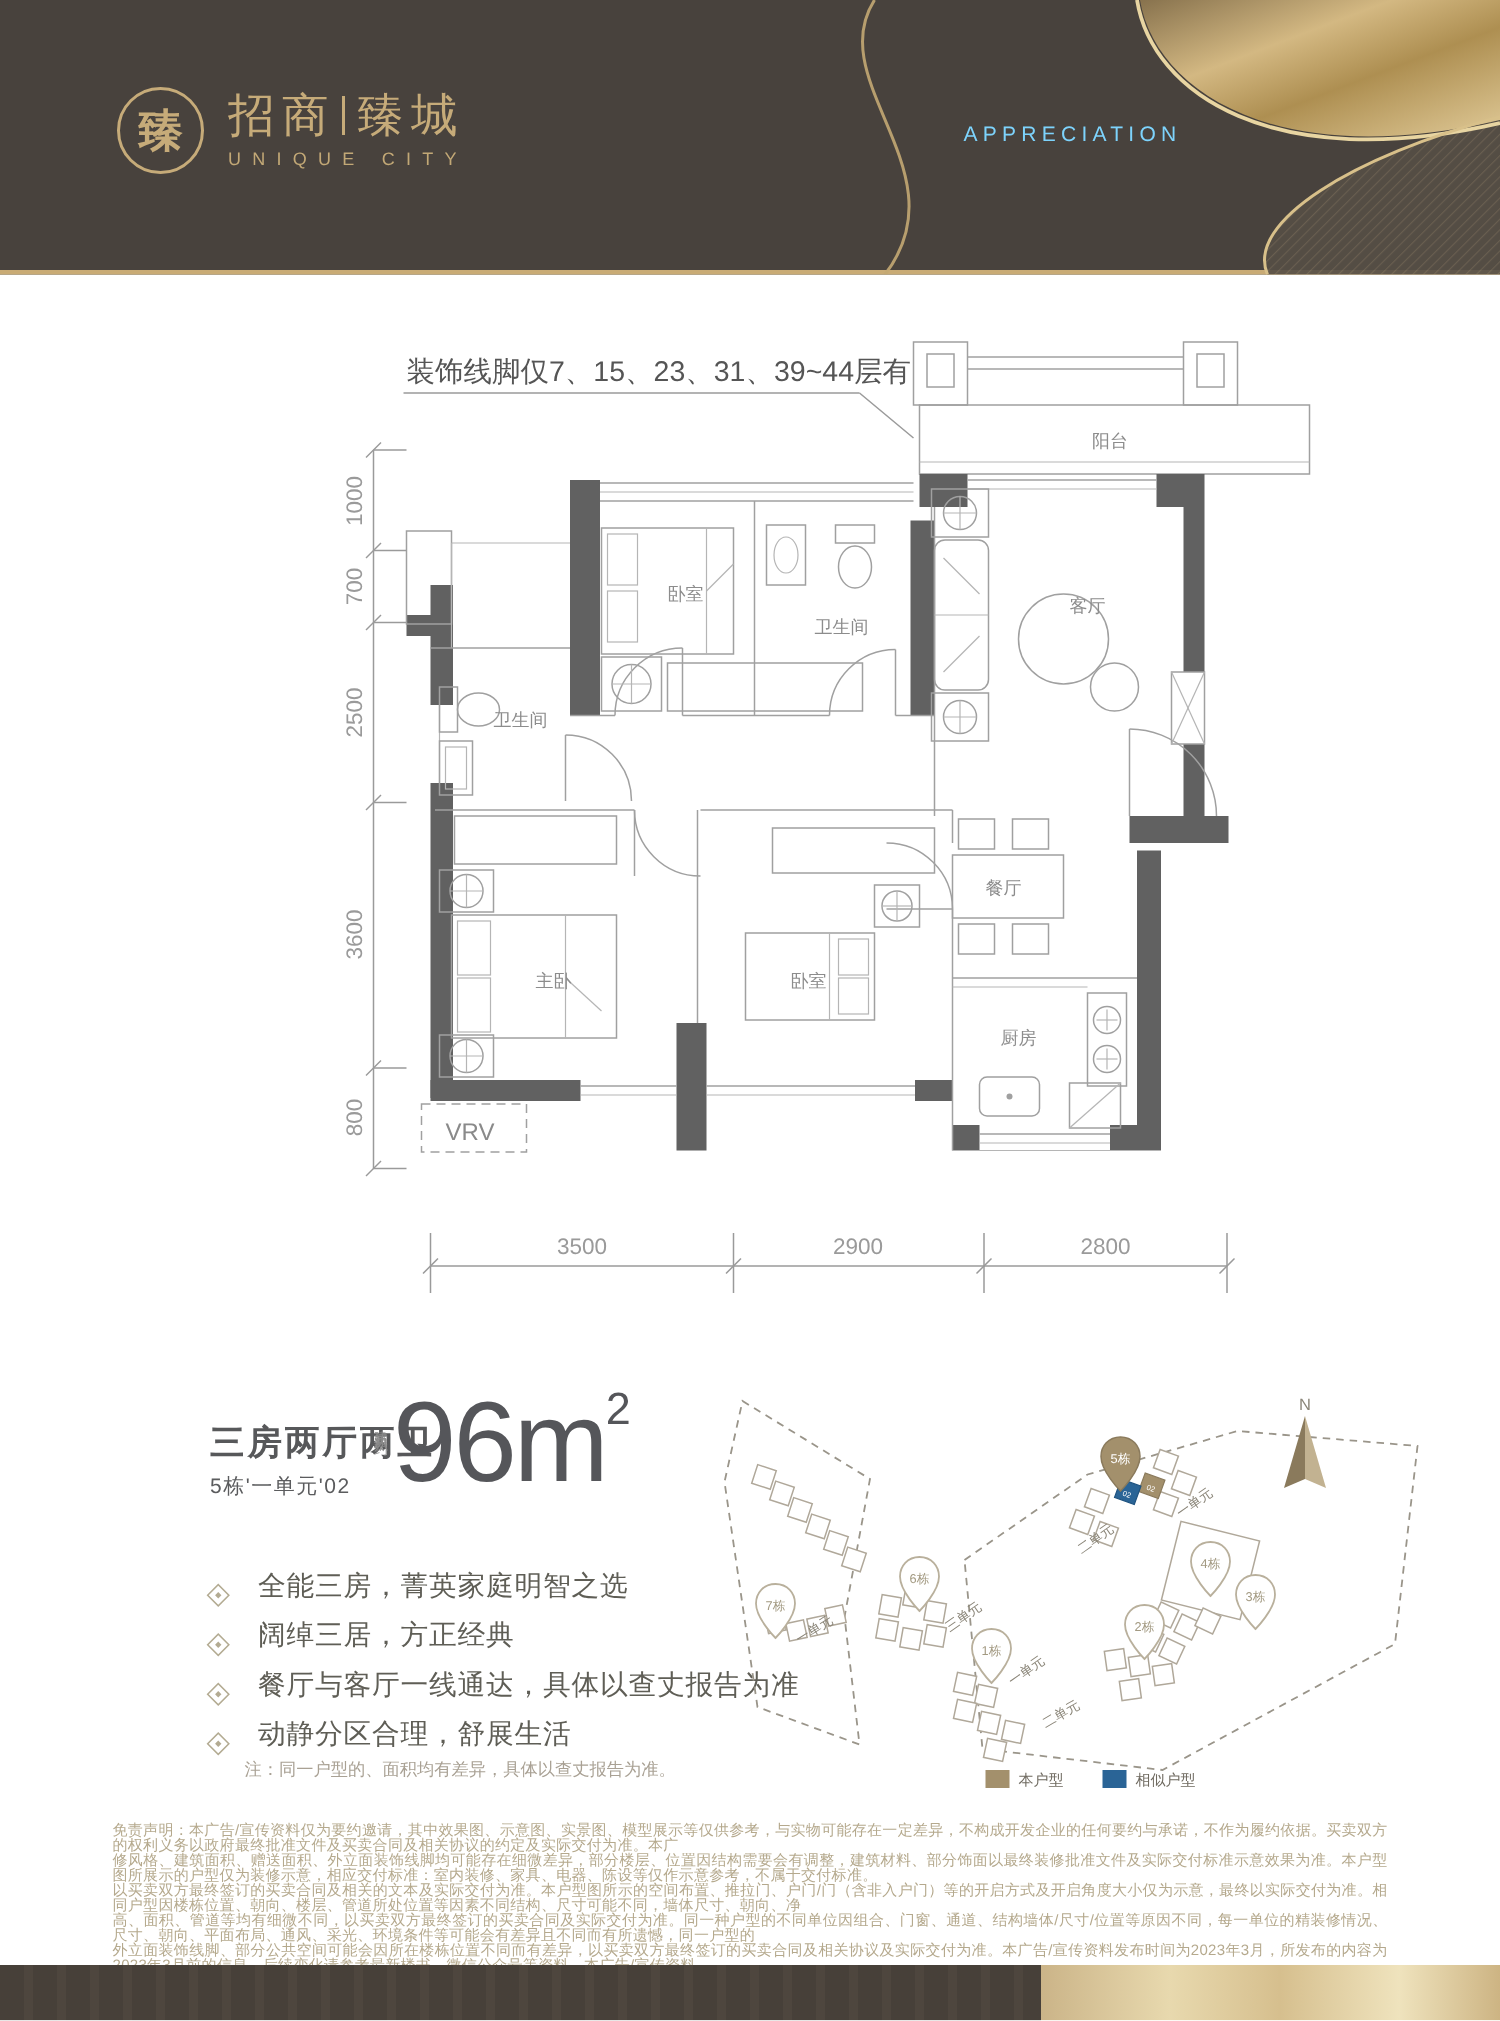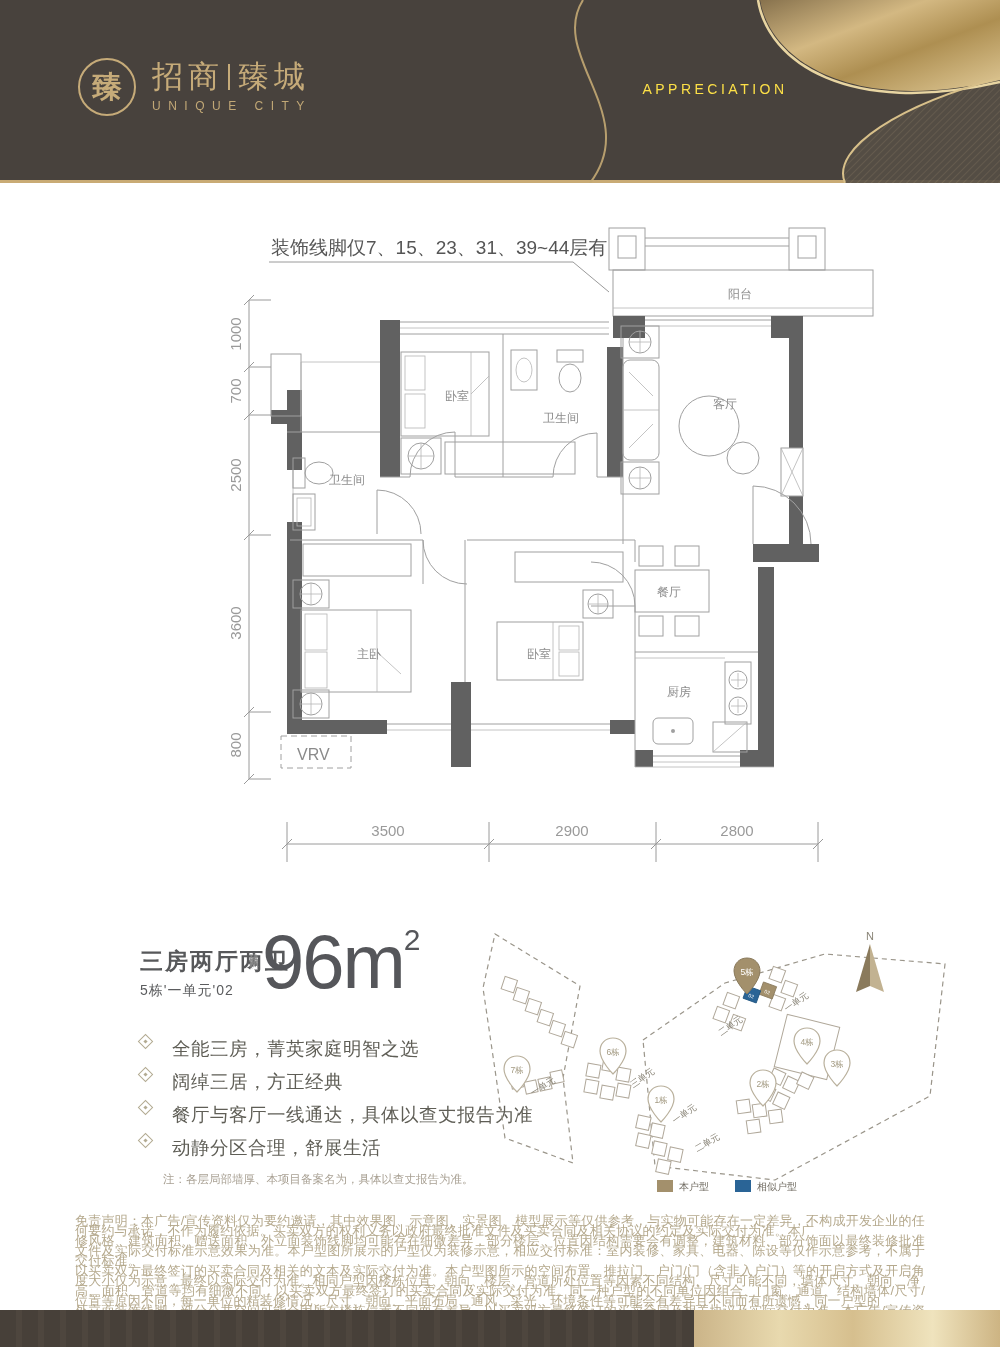--- a/index.html
+++ b/index.html
@@ -14,21 +14,21 @@
   .seal { width:58px; height:58px; border:2.5px solid #c6ab79; border-radius:50%;
           display:flex; align-items:center; justify-content:center;
           color:#c6ab79; font-size:30px; font-weight:bold; }
   .brand-block { margin-left:16px; }
   .brand-row { display:flex; align-items:center; color:#c6ab79; font-size:31px;
                font-weight:normal; letter-spacing:5px; line-height:1; }
   .brand-divider { width:2px; height:26px; background:#c6ab79; margin:0 8px 0 4px; }
   .brand-en { color:#c2a876; font-size:12px; letter-spacing:7.5px; margin-top:7px; }
   .htitle-block { position:absolute; left:610px; top:72px; width:210px; text-align:center; z-index:2; }
   .htitle { color:#cfb47e; font-size:29px; font-weight:bold; letter-spacing:12px; }
-  .htitle-en { color:#fde047; font-size:14px; letter-spacing:3.5px; margin-top:9px;text-align:center; }
+  .htitle-en { color:#7dd3fc; font-size:14px; letter-spacing:3.5px; margin-top:9px;text-align:center; }
 
   
   .plan { position:absolute; left:205px; top:222px; width:690px; height:700px; }
   .plan text { font-family:"Liberation Sans","DejaVu Sans",sans-serif; }
   .room-label { font-size:12px; fill:#8c8c8c; }
   .dim-label { font-size:15px; fill:#9a9a9a; }
   .thin { stroke:#a0a0a0; stroke-width:1; fill:none; }
   .thin2 { stroke:#b5b5b5; stroke-width:0.8; fill:none; }
   .wall { fill:#616161; }
   .dimline { stroke:#9a9a9a; stroke-width:1; }
@@ -36,42 +36,42 @@
   
   .layout-type { position:absolute; left:140px; top:946px; font-size:23px; color:#57585a;
                  font-weight:bold; letter-spacing:2px; }
   .unit-no { position:absolute; left:140px; top:982px; font-size:14px; color:#5b5c5e; letter-spacing:1px; }
   .area-label { position:absolute; left:247px; top:946px; writing-mode:vertical-rl;
                 font-size:9px; color:#8a8a8a; letter-spacing:2px; height:64px; }
   .area-value { position:absolute; left:262px; top:918px; font-size:76px; color:#55565a;
                 letter-spacing:-2px; }
   .area-sup { font-size:30px; vertical-align:38px; letter-spacing:0; }
   .features { position:absolute; left:140px; top:1036px; width:360px; }
-  .feature-row { display:flex; align-items:flex-start; height:33px; }
+  .feature-row { display:flex; align-items:flex-end; height:33px; }
   .diamond { position:relative; width:11px; height:11px; border:1px solid #b3ab92;
              transform:rotate(45deg); margin-right:21px; flex:none; }
   .diamond::after { content:""; position:absolute; left:3px; top:3px; width:3px; height:3px;
                     background:#b3ab92; }
   .feature-text { font-size:18.5px; color:#5f5e56; letter-spacing:0.5px; white-space:nowrap; }
   .note { position:absolute; left:163px; top:1172px; font-size:11.5px; color:#a9a194; }
 
   
   .site { position:absolute; left:475px; top:928px; width:525px; height:292px; }
   .site text { font-family:"Liberation Sans","DejaVu Sans",sans-serif; }
   .parcel { fill:none; stroke:#9a958a; stroke-width:1.2; stroke-dasharray:5 4; }
   .bldg { fill:#ffffff; stroke:#b0a89a; stroke-width:1; }
   .pin-outline { fill:#ffffff; stroke:#b9b09c; stroke-width:1.2; }
   .pin-label { font-size:8.5px; fill:#a39a82; }
   .pin-label-w { font-size:8.5px; fill:#ffffff; }
   .unit-lab { font-size:9px; fill:#8a8578; }
   .legend-lab { font-size:10px; fill:#6f6a60; }
 
   
   .disclaimer { position:absolute; left:75px; top:1216px; width:850px; }
-  .disclaimer div { font-size:13px; line-height:10px; color:#b5a98d; text-align:justify;
+  .disclaimer div { font-size:10px; line-height:10px; color:#b5a98d; text-align:justify;
                     letter-spacing:0.2px; }
 
   
   .footer { position:absolute; left:0; top:1310px; width:1000px; height:37px; display:flex; }
   .footer-dark { width:694px; height:100%;
     background:repeating-linear-gradient(90deg,#474039 0 16px,#4e463e 16px 22px); }
   .footer-gold { flex:1; height:100%;
     background:linear-gradient(90deg,#cbb488,#e8d9ae 28%,#d6bf8e 52%,#efe3bd 78%,#cdb483); }
 </style>
 </head>
@@ -368,21 +368,21 @@
     </div>
     <div class="feature-row">
       <span class="diamond"></span>
       <span class="feature-text">餐厅与客厅一线通达，具体以查丈报告为准</span>
     </div>
     <div class="feature-row">
       <span class="diamond"></span>
       <span class="feature-text">动静分区合理，舒展生活</span>
     </div>
   </div>
-  <div class="note">注：各层局部墙厚、本项目备案名为，具体以查丈报告为准。</div>
+  <div class="note">注：同一户型的、面积均有差异，具体以查丈报告为准。</div>
 
   <svg class="site" viewBox="0 0 525 292">
 
     <path class="parcel" d="M20,6 L105,58 L88,150 L98,235 L30,210 L8,60 Z"></path>
     <path class="parcel" d="M168,112 L250,55 L350,26 L470,36 L455,168 L300,252 L180,238 Z"></path>
 
     <g>
       <rect x="28" y="50" width="13" height="13" class="bldg" transform="rotate(18 34 56)"></rect>
       <rect x="40" y="61" width="13" height="13" class="bldg" transform="rotate(18 46 67)"></rect>
       <rect x="52" y="72" width="13" height="13" class="bldg" transform="rotate(18 58 78)"></rect>

